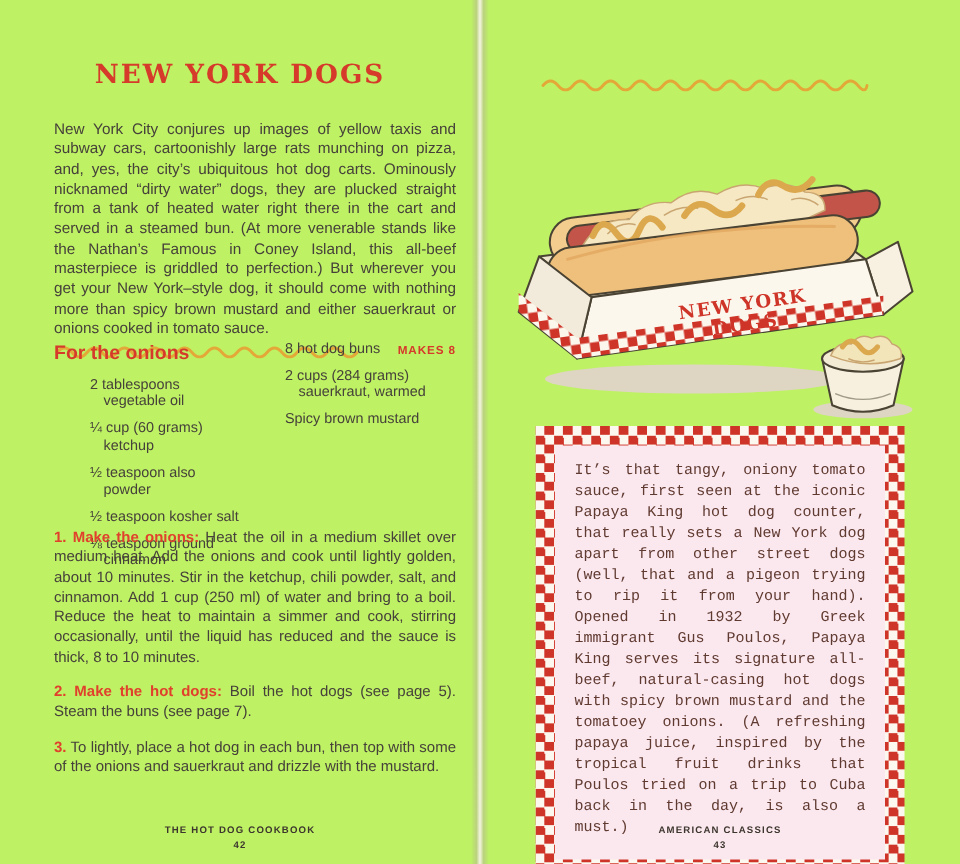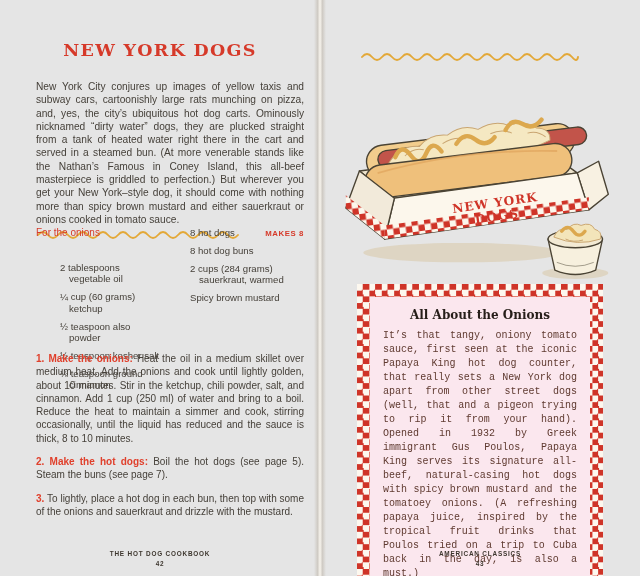--- a/index.html
+++ b/index.html
@@ -2,21 +2,21 @@
 <html><head>
 <meta charset="utf-8">
 <style>
   * { margin: 0; padding: 0; box-sizing: border-box; }
   html, body { width: 640px; height: 576px; }
   body { font-family: "Liberation Sans", sans-serif; }
 
   .spread {
     position: relative;
     width: 640px; height: 576px;
-    background: #e5e5e5;
+    background: #bef264;
     overflow: hidden;
   }
   .gutter {
     position: absolute; left: 314px; top: 0; width: 12px; height: 576px;
     background: linear-gradient(90deg, rgba(180,170,155,0) 0%, rgba(180,170,155,.45) 30%,
       rgba(250,246,238,.9) 50%, rgba(180,170,155,.45) 70%, rgba(180,170,155,0) 100%);
   }
   .page { position: absolute; top: 0; width: 320px; height: 576px; }
   .page-left { left: 0; }
   .page-right { left: 320px; }
@@ -42,21 +42,21 @@
     font-size: 7.8px; font-weight: bold; letter-spacing: .6px;
     color: #d63a2a; white-space: nowrap; margin-left: 8px;
   }
   .ingredients {
     position: absolute; top: 227px; left: 36px; width: 268px;
     display: flex;
   }
   .ing-col-1 { width: 130px; }
   .ing-col-2 { width: 138px; }
   .ing-header {
-    font-size: 10px; font-weight: normal; color: #d63a2a; margin-bottom: 24px;
+    font-size: 13px; font-weight: bold; color: #d63a2a; margin-bottom: 9px;
   }
   .ing-item {
     font-size: 9.6px; line-height: 11.4px; color: #46413a;
     margin-bottom: 6.5px; padding-left: 9px; text-indent: -9px; padding-right: 6px; margin-left: 24px;
   }
   .steps {
     position: absolute; top: 352px; left: 36px; width: 268px;
   }
   .step {
     font-size: 10px; line-height: 13.3px; color: #46413a;
@@ -117,21 +117,20 @@
     <div class="ingredients">
       <div class="ing-col-1">
         <div class="ing-header">For the onions</div>
         <div class="ing-item">2 tablespoons vegetable oil</div>
         <div class="ing-item">¼ cup (60 grams) ketchup</div>
         <div class="ing-item">½ teaspoon also powder</div>
         <div class="ing-item">½ teaspoon kosher salt</div>
         <div class="ing-item">⅛ teaspoon ground cinnamon</div>
       </div>
       <div class="ing-col-2">
-        <div class="ing-item">8 hot dogs</div>
         <div class="ing-item">8 hot dog buns</div>
         <div class="ing-item">2 cups (284 grams) sauerkraut, warmed</div>
         <div class="ing-item">Spicy brown mustard</div>
       </div>
     </div>
 
     <div class="steps">
       <p class="step"><span class="step-lead">1. Make the onions:</span><span> Heat the oil in a medium skillet over medium heat. Add the onions and cook until lightly golden, about 10 minutes. Stir in the ketchup, chili powder, salt, and cinnamon. Add 1 cup (250 ml) of water and bring to a boil. Reduce the heat to maintain a simmer and cook, stirring occasionally, until the liquid has reduced and the sauce is thick, 8 to 10 minutes.</span></p>
       <p class="step"><span class="step-lead">2. Make the hot dogs:</span><span> Boil the hot dogs (see page 5). Steam the buns (see page 7).</span></p>
       <p class="step"><span class="step-lead">3.</span><span> To lightly, place a hot dog in each bun, then top with some of the onions and sauerkraut and drizzle with the mustard.</span></p>
@@ -195,21 +194,20 @@
         <path d="M225 204 Q244 212 263 204" fill="none" stroke="#4a4334" stroke-width="1" opacity="0.5"></path>
         <ellipse cx="244" cy="180" rx="28" ry="9" fill="#f3ead4" stroke="#4a4334" stroke-width="1.4"></ellipse>
         <path d="M222 178 q4,-10 14,-8 q6,-8 14,-4 q10,-4 14,4 q8,2 6,10 q-24,8 -48,-2 z" fill="#f3e5ba" stroke="#c9a571" stroke-width="1"></path>
         <path d="M230 172 q6,-8 12,0 q6,8 12,0" fill="none" stroke="#dca84e" stroke-width="3.5" stroke-linecap="round"></path>
         <path d="M234 180 q8,4 18,1" fill="none" stroke="#c9a571" stroke-width="1"></path>
       </g>
     </svg>
 
     <div class="info-box">
       <div class="info-box-inner">
-        <div class="info-box-title">All About the Onions</div>
         <div class="info-box-body">It’s that tangy, oniony tomato sauce, first seen at the iconic Papaya King hot dog counter, that really sets a New York dog apart from other street dogs (well, that and a pigeon trying to rip it from your hand). Opened in 1932 by Greek immigrant Gus Poulos, Papaya King serves its signature all-beef, natural-casing hot dogs with spicy brown mustard and the tomatoey onions. (A refreshing papaya juice, inspired by the tropical fruit drinks that Poulos tried on a trip to Cuba back in the day, is also a must.)</div>
       </div>
     </div>
 
     <div class="page-footer">
       <div>AMERICAN CLASSICS</div>
       <div>43</div>
     </div>
   </div>
 </div>

